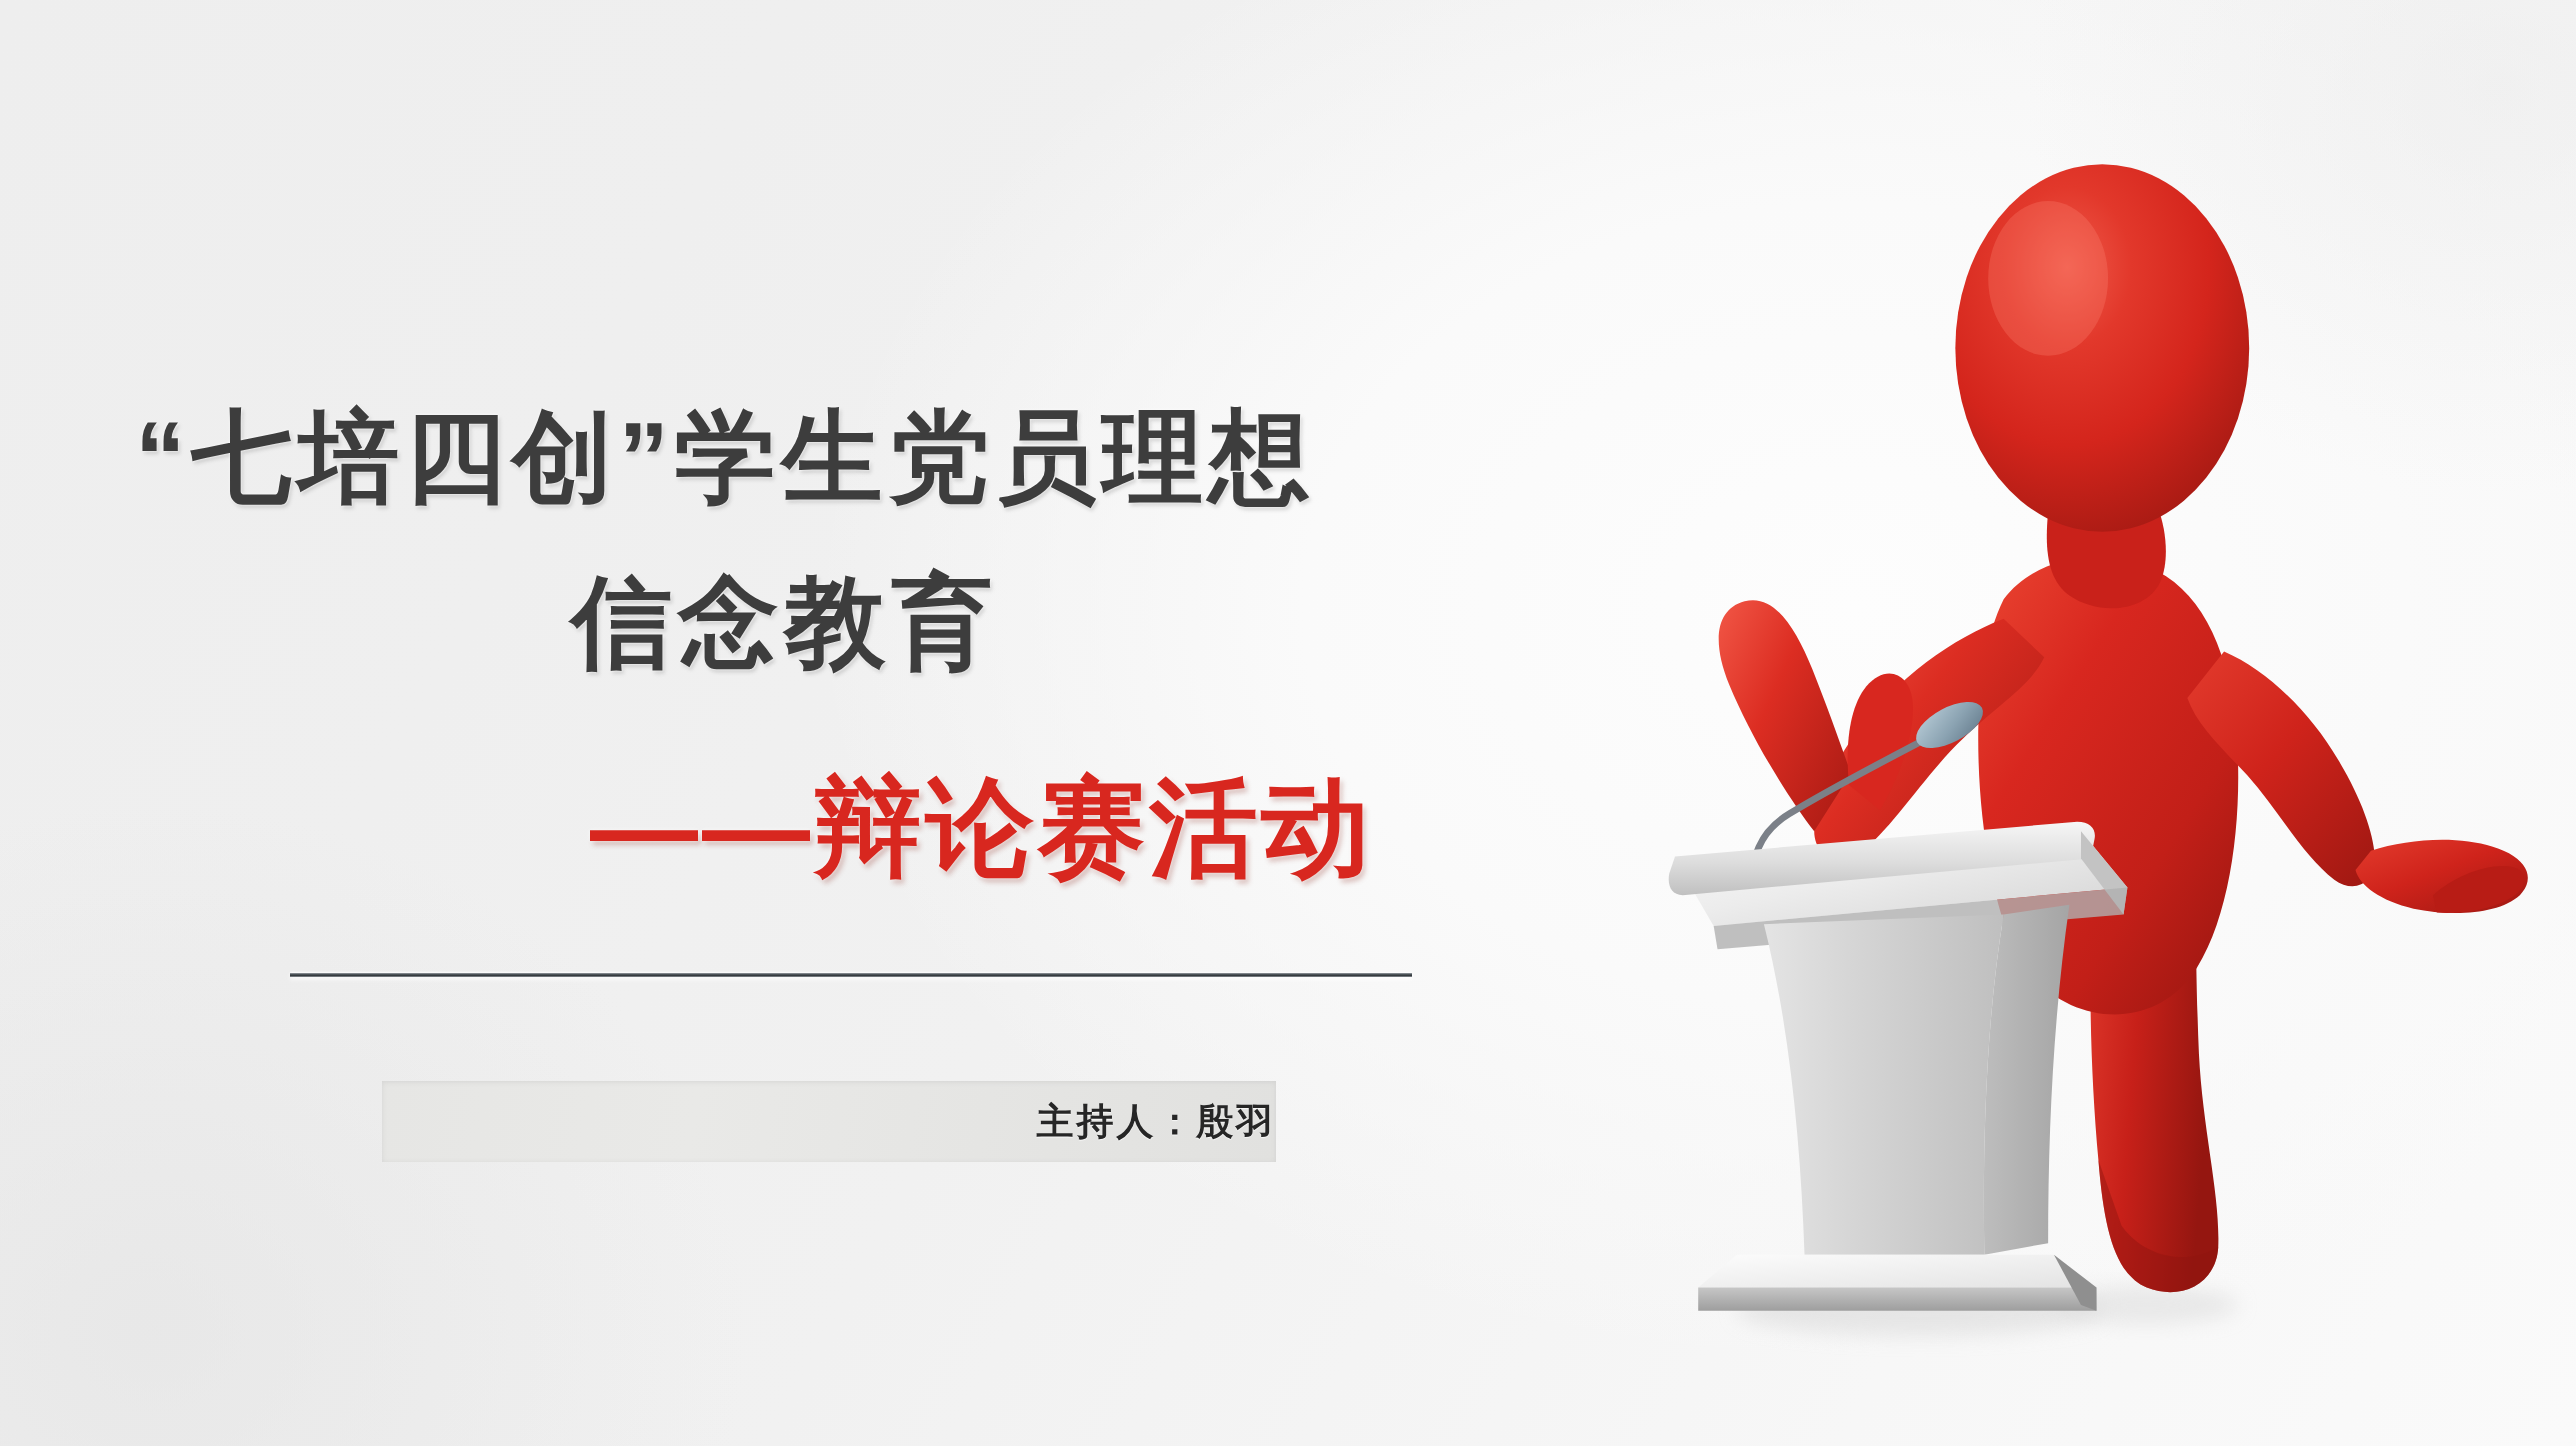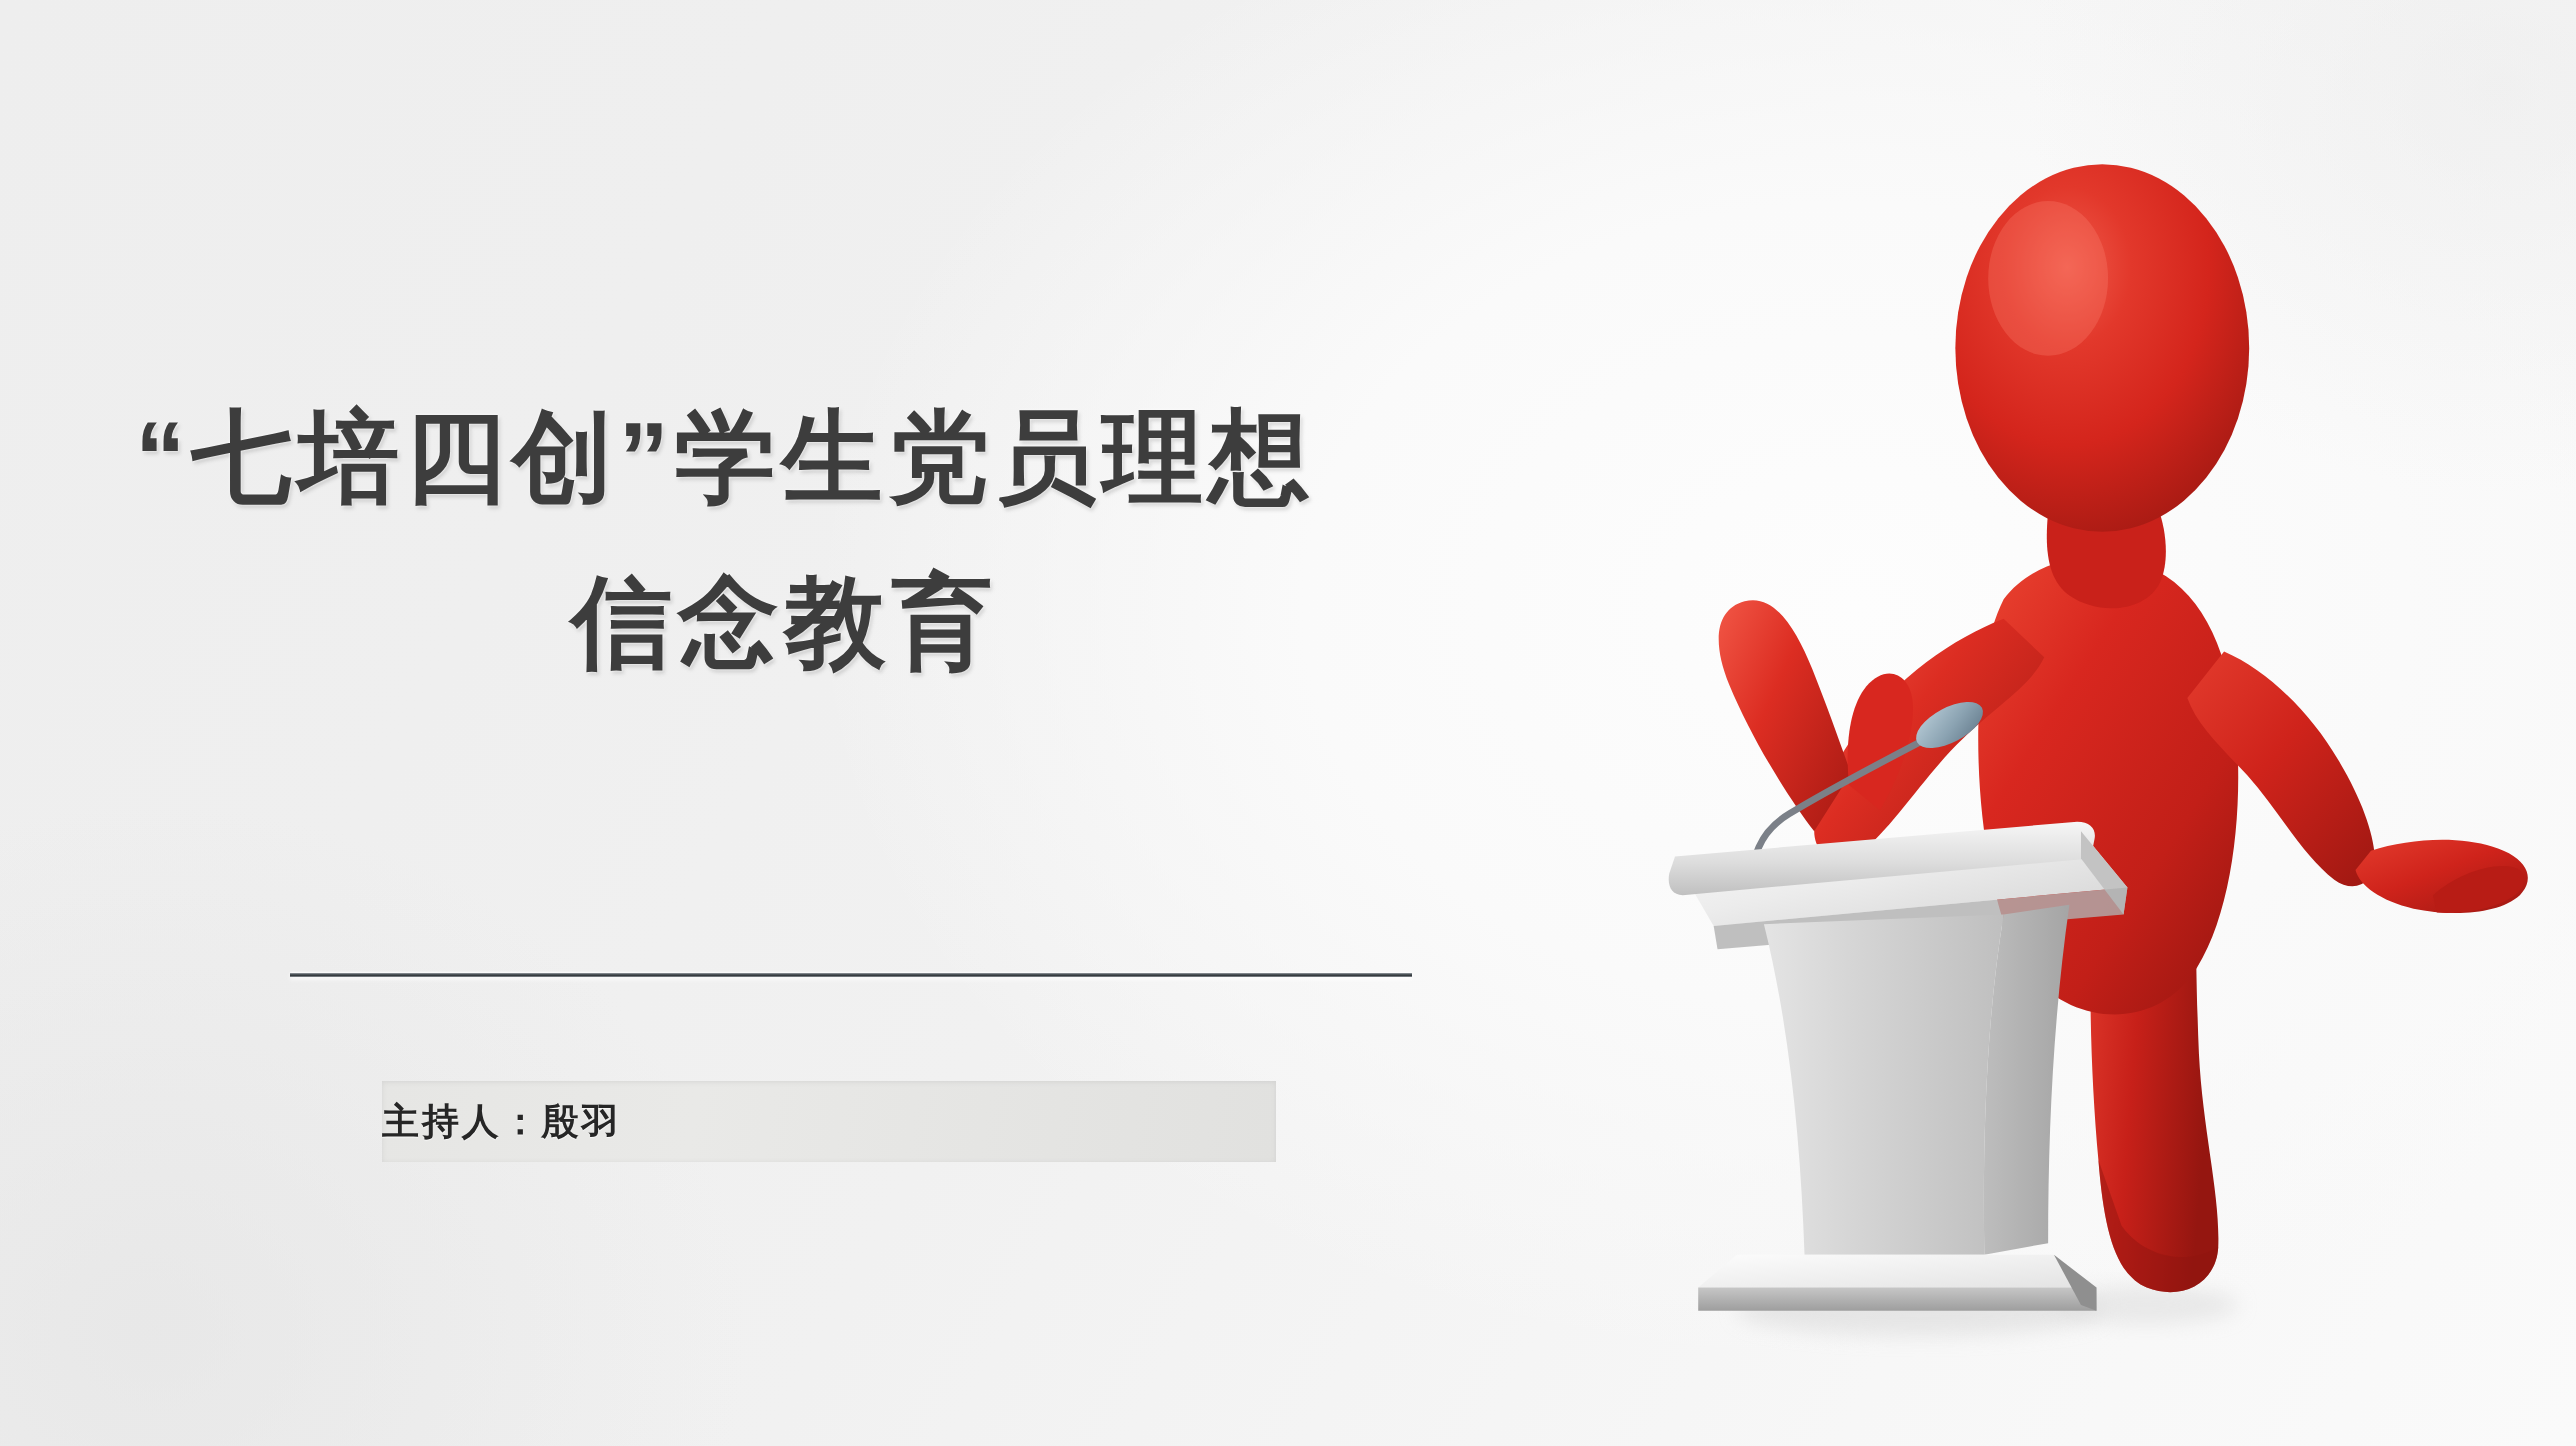--- a/index.html
+++ b/index.html
@@ -83,21 +83,21 @@
   .presenter-bar {
     position: absolute;
     left: 382px;
     top: 1081px;
     width: 894px;
     height: 81px;
     background: linear-gradient(100deg, #e6e6e4 0%, #e9e9e7 35%, #e4e4e2 75%, #e1e1df 100%);
     box-shadow: 0 1px 5.8px rgba(190,190,190,0.45) inset;
     display: flex;
     align-items: center;
-    justify-content: flex-start;
+    justify-content: flex-end;
   }
 
   .presenter-text {
     color: #262626;
     font-size: 37px;
     font-weight: 700;
     letter-spacing: 2.9px;
     white-space: nowrap;
     text-shadow: 0 1px 1px rgba(255,255,255,0.75);
   }
@@ -118,20 +118,21 @@
 <div id="slide">
 
   <div class="bg-wash"></div>
 
   <div class="text-block">
 
     <div class="title-line" id="title-line-1">“七培四创”学生党员理想</div>
 
     <div class="title-line" id="title-line-2">信念教育</div>
 
+    <div class="subtitle">——辩论赛活动</div>
 
     <div class="divider"></div>
 
     <div class="presenter-bar">
       <span class="presenter-text">主持人：殷羽</span>
     </div>
 
   </div>
 
   <div class="illustration">

